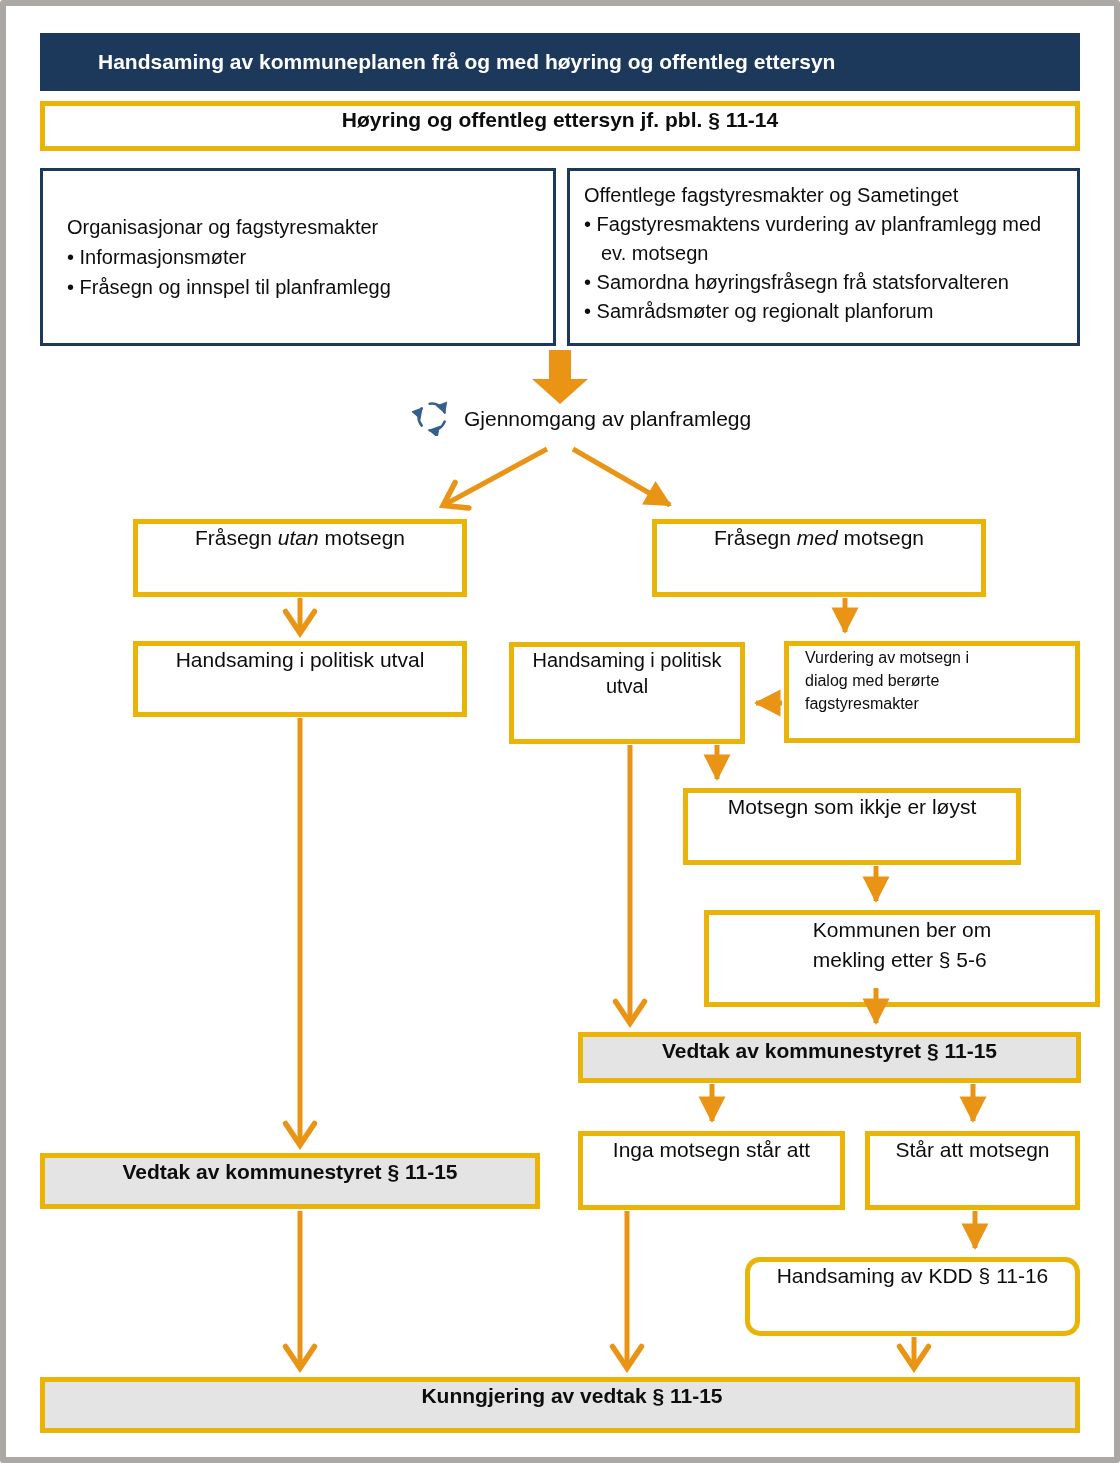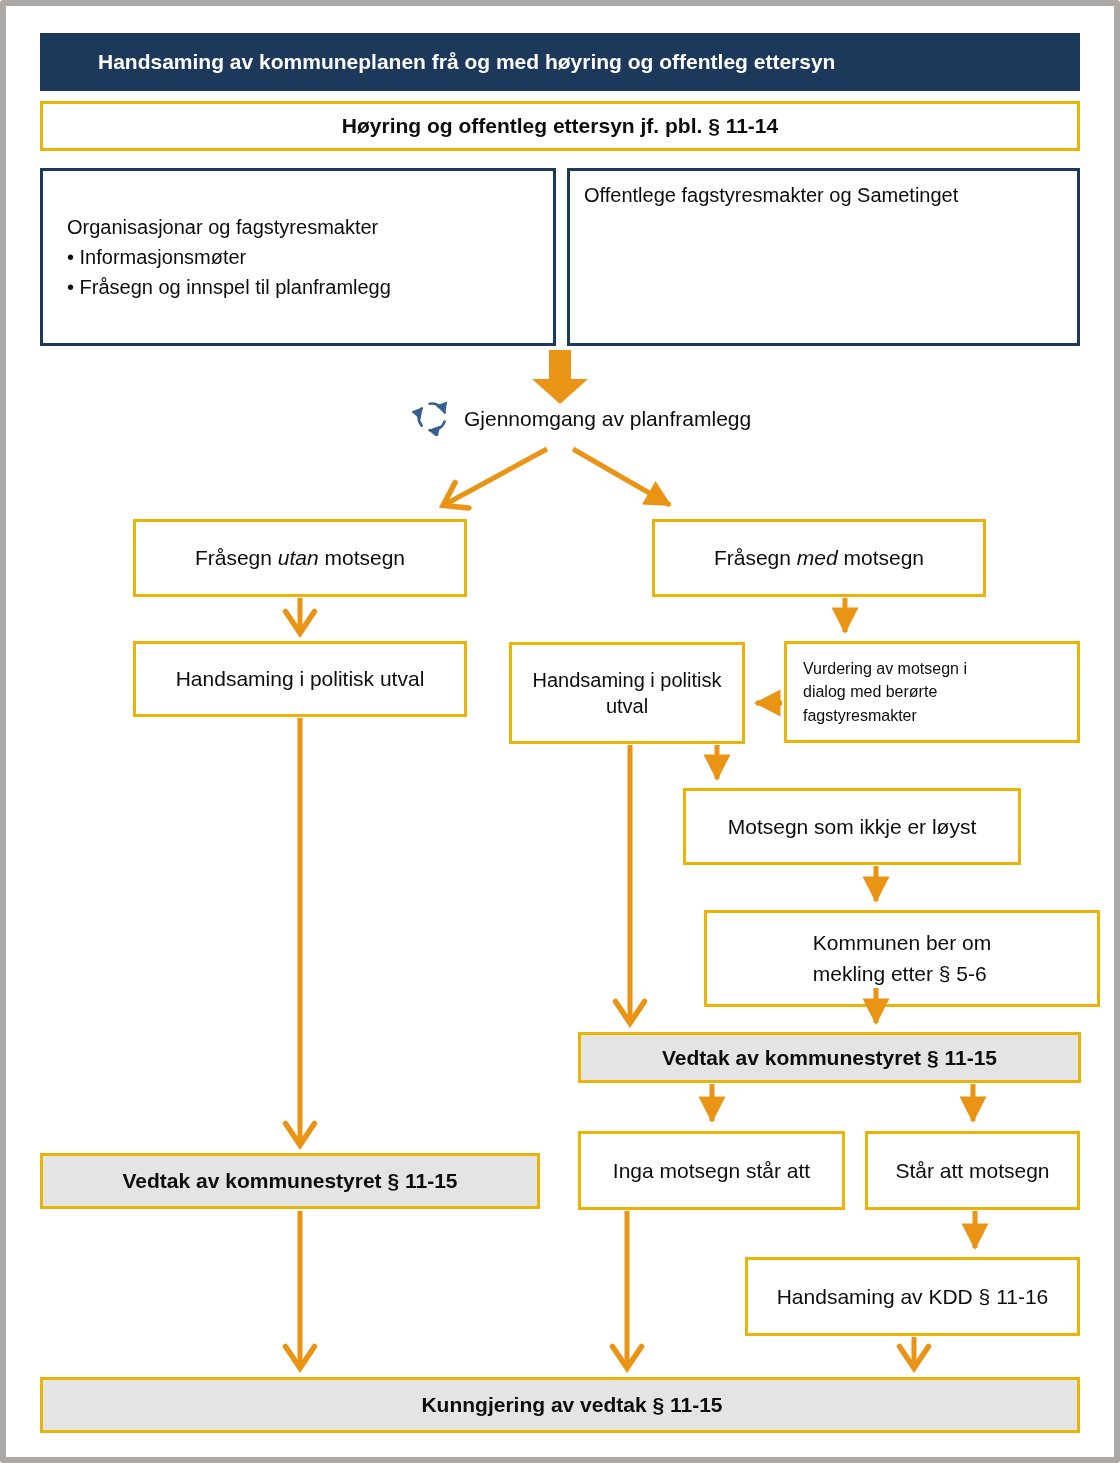--- a/index.html
+++ b/index.html
@@ -16,22 +16,22 @@
   }
   .abs{position:absolute;box-sizing:border-box;}
   .navybar{
     background:#1c395c;color:#ffffff;
     display:flex;align-items:center;
     font-weight:bold;font-size:21px;
     padding-left:58px;
   }
   .fbox{
     background:#ffffff;
-    border:3px solid #eab308;
-    display:flex;align-items:center;justify-content:center;
+    border:5px solid #eab308;
+    display:flex;justify-content:center;
     text-align:center;
     font-size:21px;line-height:1.3;
   }
   .fbox.bold{font-weight:bold;}
   .fbox.gray{background:#e4e4e4;font-weight:bold;}
   .fbox.leftalign{justify-content:flex-start;text-align:left;}
   .listbox{
     background:#ffffff;border:3px solid #1c395c;
     display:flex;flex-direction:column;justify-content:center;
     font-size:20px;line-height:1.5;
@@ -60,20 +60,25 @@
   <div class="abs listbox" style="left:34px;top:162px;width:516px;height:178px;">
     <div class="btitle">Organisasjonar og fagstyresmakter</div>
     <ul>
       <li>Informasjonsmøter</li>
       <li>Fråsegn og innspel til planframlegg</li>
     </ul>
   </div>
 
   <div class="abs listbox" style="left:561px;top:162px;width:513px;height:178px;padding-left:14px;justify-content:flex-start;padding-top:10px;line-height:1.45;">
     <div class="btitle">Offentlege fagstyresmakter og Sametinget</div>
+    <ul>
+      <li>Fagstyresmaktens vurdering av planframlegg med ev. motsegn</li>
+      <li>Samordna høyringsfråsegn frå statsforvalteren</li>
+      <li>Samrådsmøter og regionalt planforum</li>
+    </ul>
   </div>
 
   <span class="abs" style="left:406px;top:392px;width:44px;height:40px;">
     <svg width="40" height="38" viewBox="0 0 34 34">
       <defs>
         <marker id="mBlue" markerWidth="6" markerHeight="6" refX="4.2" refY="3" orient="auto" markerUnits="strokeWidth">
           <path d="M0.6,0.6 L4.8,3 L0.6,5.4 z" fill="#35608d"></path>
         </marker>
       </defs>
       <g stroke="#35608d" stroke-width="2.3" fill="none" stroke-linecap="round">
@@ -129,21 +134,21 @@
   </div>
 
   <div class="abs fbox" style="left:859px;top:1125px;width:215px;height:79px;">
     <span>Står att motsegn</span>
   </div>
 
   <div class="abs fbox gray" style="left:34px;top:1147px;width:500px;height:56px;">
     <span>Vedtak av kommunestyret § 11-15</span>
   </div>
 
-  <div class="abs fbox" style="left:739px;top:1251px;width:335px;height:79px;">
+  <div class="abs fbox" style="left:739px;top:1251px;width:335px;height:79px;border-radius:15px;">
     <span>Handsaming av KDD § 11-16</span>
   </div>
 
   <div class="abs fbox gray" style="left:34px;top:1371px;width:1040px;height:56px;padding-left:24px;">
     <span>Kunngjering av vedtak § 11-15</span>
   </div>
 
   <svg class="arrows" width="1108" height="1451" viewBox="0 0 1108 1451">
     <defs>
       <marker id="mTri" markerWidth="7" markerHeight="7" refX="5.3" refY="3" orient="auto" markerUnits="strokeWidth">

